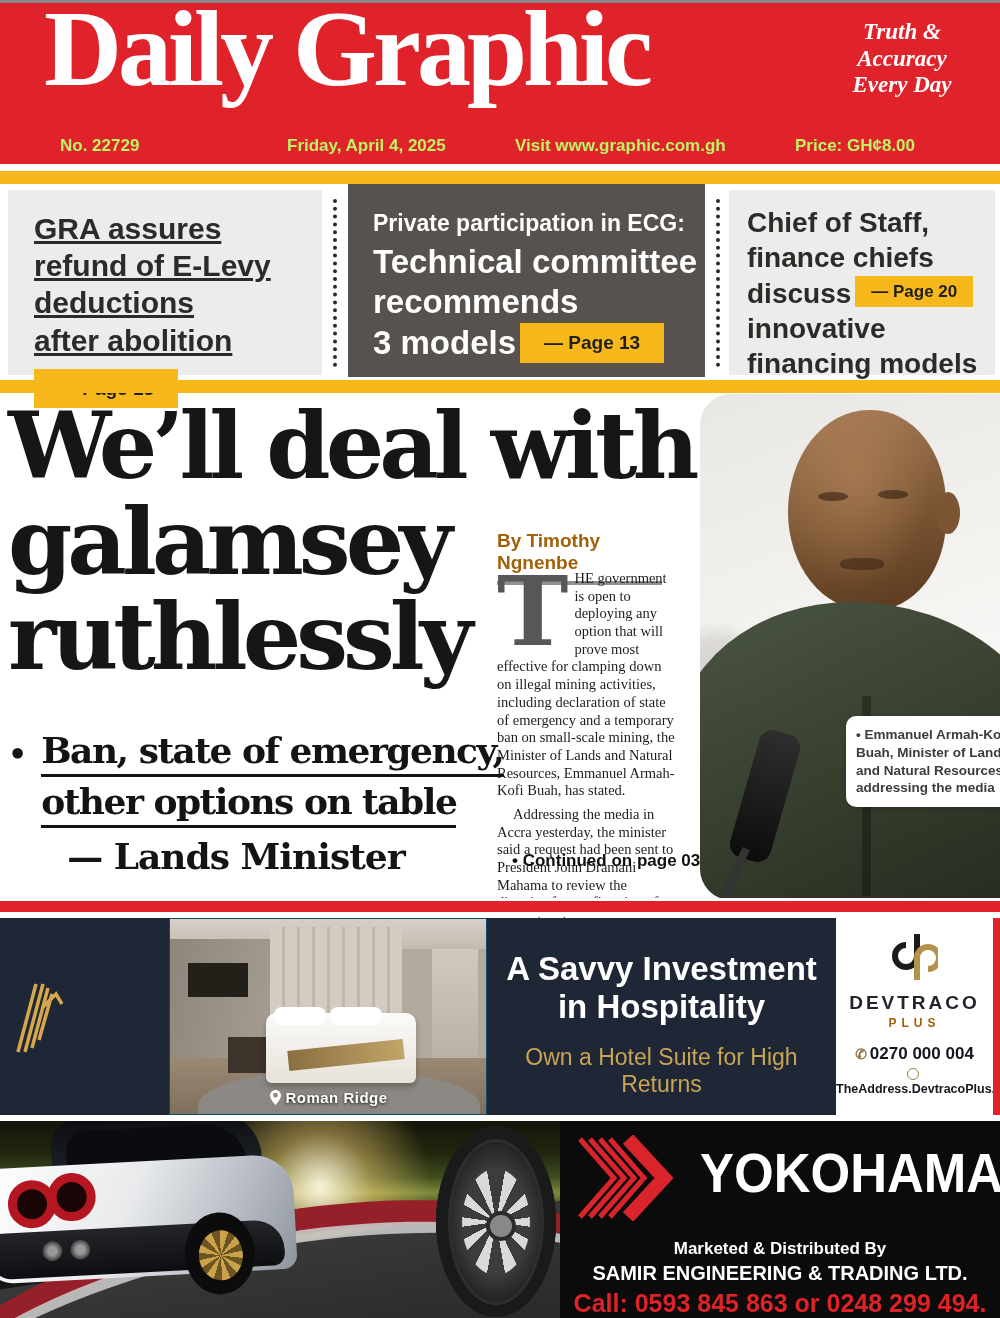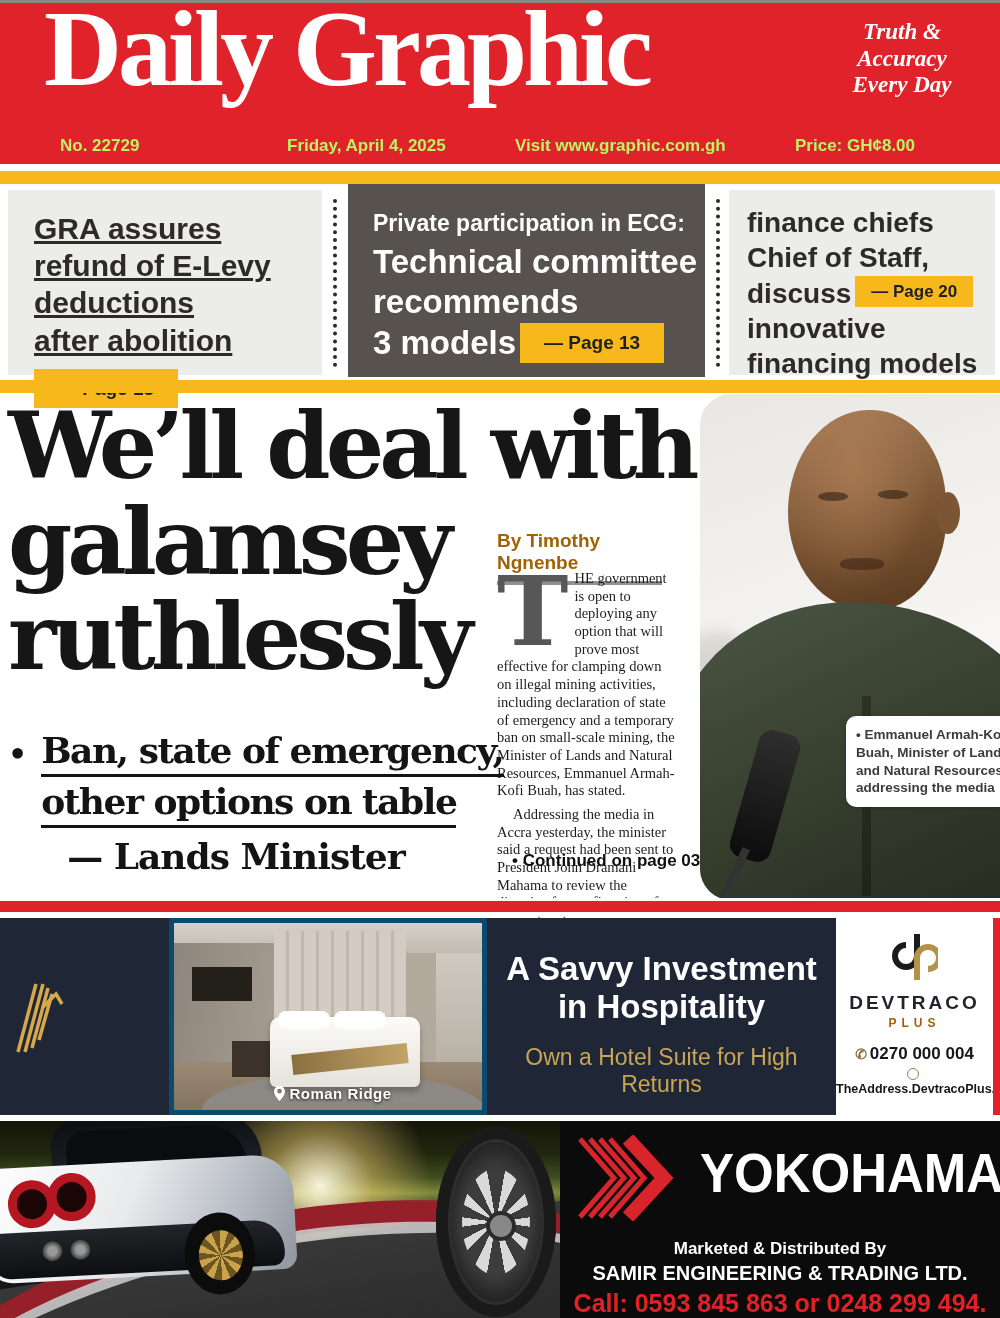--- a/index.html
+++ b/index.html
@@ -86,21 +86,21 @@
             border-top:3px solid #fff;border-bottom:3px solid #fff;box-sizing:border-box;}
 
   
   .hotel{left:0;top:915px;width:1000px;height:197px;}
   .h-brand{left:0;top:0;width:169px;height:197px;background:#1f2737;}
   .h-brand-icon{left:12px;top:56px;}
   .h-brand-text{left:64px;top:68px;}
   .h-brand-prefix{color:#d7a84b;font-size:14px;font-weight:700;letter-spacing:3px;}
   .h-brand-name{color:#fff;font-size:22px;letter-spacing:.5px;margin-top:4px;}
   .h-photo{left:169px;top:0;width:318px;height:197px;background:#b3aa9e;overflow:hidden;
-           border:5px solid #0c4a6e;box-sizing:border-box;}
+           border:1px solid #0c4a6e;box-sizing:border-box;}
   .bp-ceiling{top:0;left:0;width:318px;height:30px;background:linear-gradient(#d6d0c8,#c2bbb1);}
   .bp-leftwall{left:0;top:20px;width:100px;height:125px;background:linear-gradient(100deg,#8d867c,#a59d91);}
   .bp-tv{left:18px;top:44px;width:60px;height:34px;background:#232019;}
   .bp-panel{left:100px;top:8px;width:132px;height:135px;
             background:repeating-linear-gradient(90deg,#d3ccc2 0 12px,#c0b8ac 12px 15px);}
   .bp-door{left:262px;top:30px;width:46px;height:112px;background:linear-gradient(#cfc9c0,#b8b1a6);}
   .bp-floor{left:0;top:139px;width:318px;height:58px;background:linear-gradient(#9a8a74,#7e6f5c);}
   .bp-rug{left:28px;top:150px;width:282px;height:46px;background:#8d8a86;opacity:.9;
           border-radius:50% 50% 0 0/80% 80% 0 0;}
   .bp-bench{left:58px;top:118px;width:42px;height:36px;background:#3c332b;}
@@ -206,22 +206,22 @@
     <div>recommends</div>
     <div class="inline-row">
       <span>3 models</span>
       <span class="badge">— Page 13</span>
     </div>
   </div>
 
   <div class="abs dotted-div dd2"></div>
 
   <div class="abs teaser t-light t3">
+    <div>Chief of Staff,</div>
     <div>finance chiefs</div>
-    <div>Chief of Staff,</div>
     <div class="inline-row">
       <span>discuss</span>
       <span class="badge badge-sm">— Page 20</span>
     </div>
     <div>innovative</div>
     <div>financing models</div>
   </div>
 
   <div class="abs ybar ybar2"></div>
 

